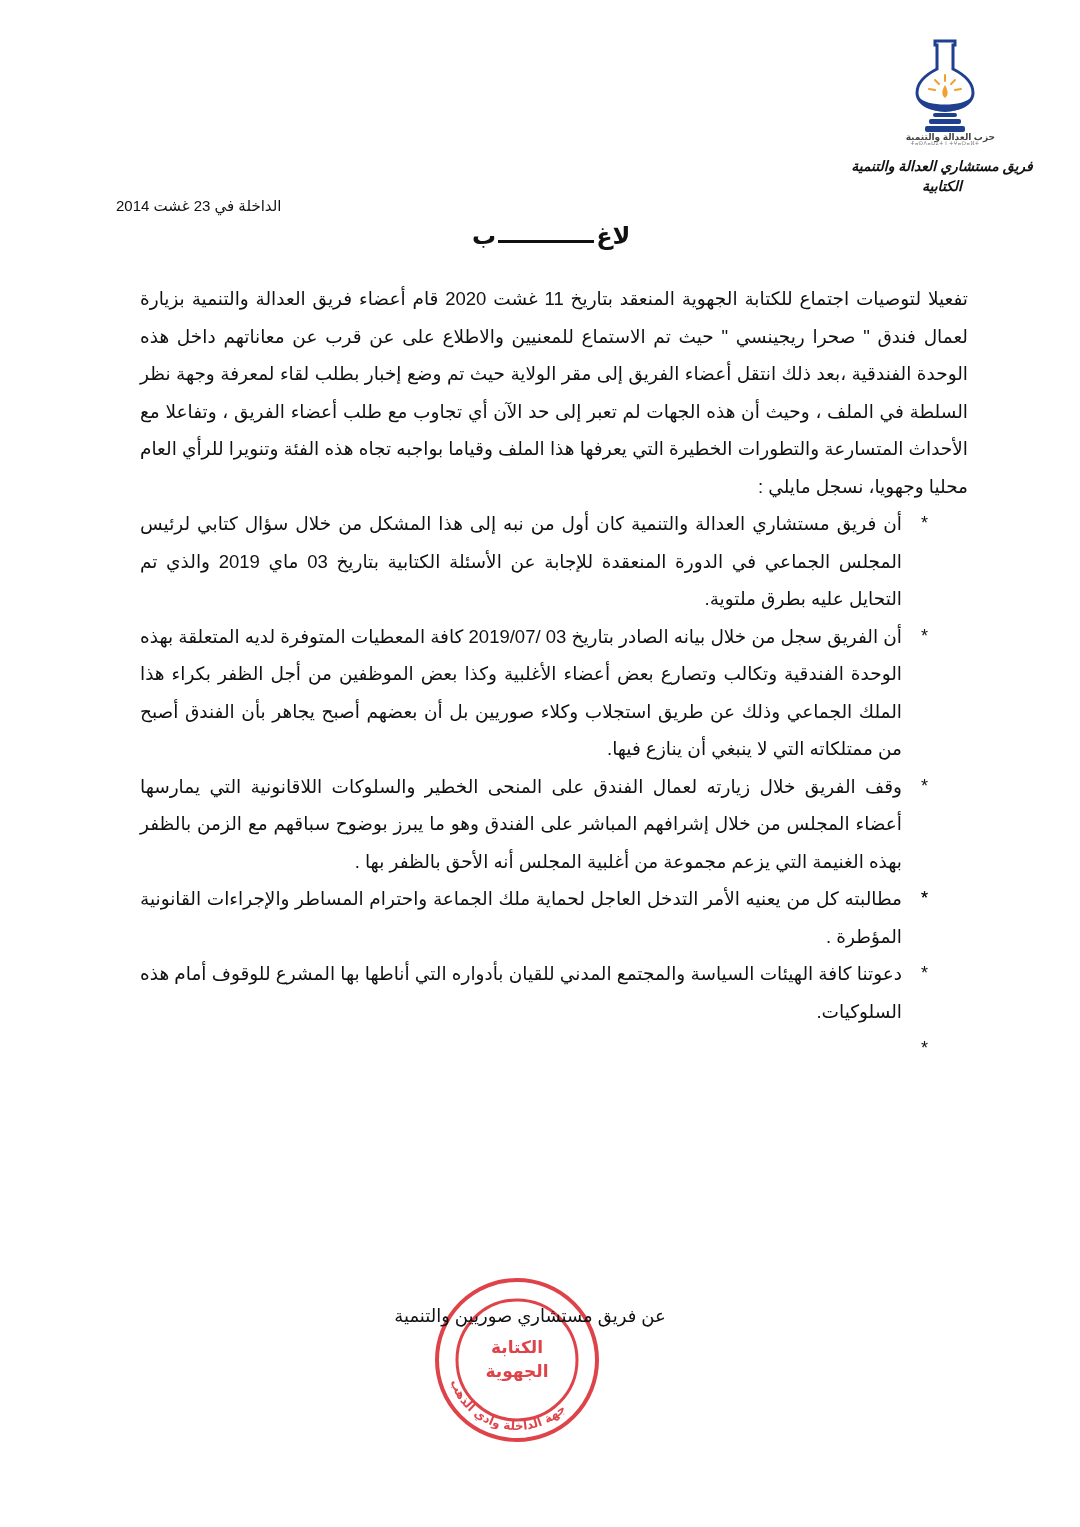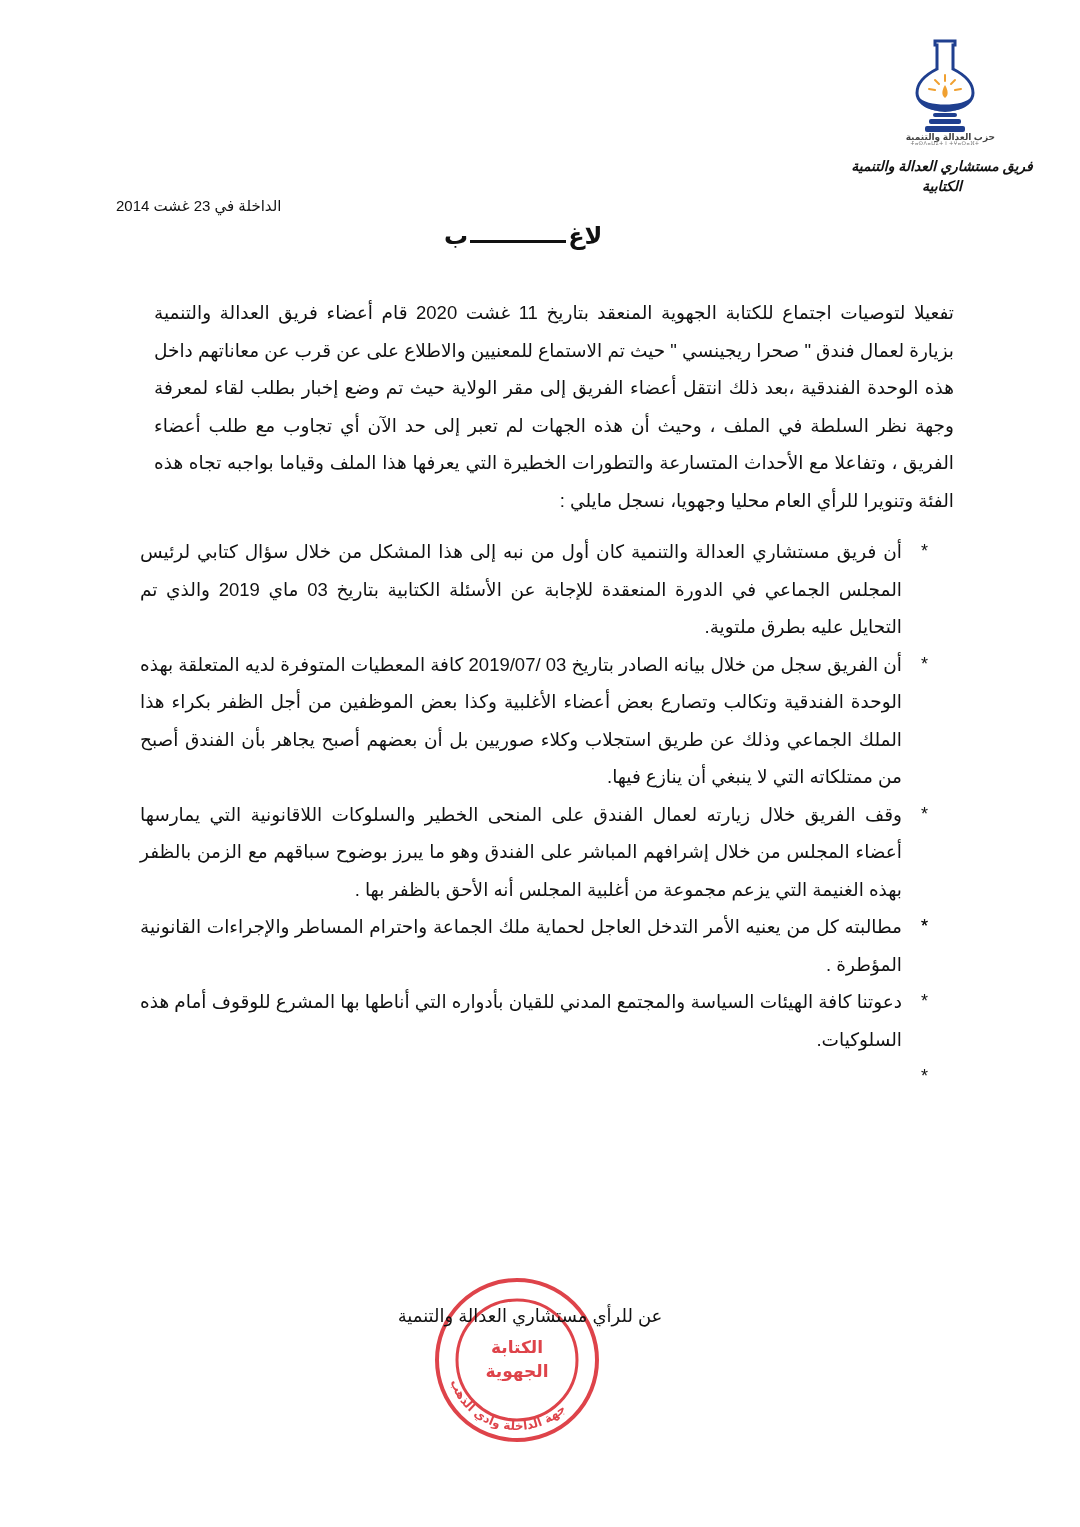--- a/index.html
+++ b/index.html
@@ -2,24 +2,24 @@
 <html><head>
 <meta charset="utf-8">
 <style>
   html, body { margin: 0; padding: 0; background: #ffffff; }
   body { width: 1080px; height: 1527px; position: relative; overflow: hidden; font-family: "Liberation Sans", "DejaVu Sans", sans-serif; color: #111; }
   .logo { position: absolute; left: 895px; top: 35px; width: 100px; height: 100px; }
   .party-name { position: absolute; left: 895px; top: 132px; width: 100px; text-align: right; font-size: 9px; color: #444; font-weight: bold; direction: rtl; }
   .party-sub { position: absolute; left: 895px; top: 140px; width: 100px; text-align: center; font-size: 5px; color: #777; letter-spacing: 0.5px; }
   .group-name { position: absolute; right: 28px; top: 156px; width: 220px; text-align: center; font-size: 14px; font-weight: bold; direction: rtl; line-height: 20px; font-style: italic; }
   .date { position: absolute; left: 116px; top: 197px; font-size: 15px; direction: rtl; }
-  .title { position: absolute; left: 444px; top: 222px; font-size: 24px; font-weight: bold; direction: rtl; }
+  .title { position: absolute; left: 472px; top: 222px; font-size: 24px; font-weight: bold; direction: rtl; }
   .title .line { display: inline-block; width: 96px; height: 3px; background: #111; vertical-align: middle; margin: 0 2px; position: relative; top: 4px; }
   .body { position: absolute; left: 140px; top: 280px; width: 828px; direction: rtl; text-align: justify; font-size: 18.5px; line-height: 37.5px; }
-  .body p { margin: 14px; text-align-last: right; }
+  .body p { margin: 0; text-align-last: right; }
   ul.points { list-style: none; margin: 0; padding: 0; }
   ul.points li { position: relative; padding-right: 66px; margin: 0; text-align: justify; }
   ul.points li .bullet { position: absolute; right: 40px; top: 0; font-size: 18px; }
   .signature { position: absolute; left: 390px; top: 1305px; width: 280px; text-align: center; direction: rtl; font-size: 18px; }
   .stamp { position: absolute; left: 432px; top: 1275px; width: 170px; height: 170px; opacity: 0.85; }
 </style>
 </head>
 <body>
 
 <svg class="logo" viewBox="0 0 100 100">
@@ -73,13 +73,13 @@
   <defs>
     <path id="stampArc" d="M85 85 m-70 0 a70 70 0 1 0 140 0 a70 70 0 1 0 -140 0"></path>
   </defs>
   <text font-size="12" font-weight="bold" fill="#d9232b" font-family="DejaVu Sans, sans-serif">
     <textPath href="#stampArc" startOffset="5%">جهة الداخلة وادي الذهب</textPath>
   </text>
   <text x="85" y="78" text-anchor="middle" font-size="17" font-weight="bold" fill="#d9232b" font-family="DejaVu Sans, sans-serif">الكتابة</text>
   <text x="85" y="102" text-anchor="middle" font-size="17" font-weight="bold" fill="#d9232b" font-family="DejaVu Sans, sans-serif">الجهوية</text>
 </svg>
 
-<div class="signature">عن للرأي مستشاري العدالة والتنمية</div>
+<div class="signature">عن فريق مستشاري صوريين والتنمية</div>
 
 </body></html>

